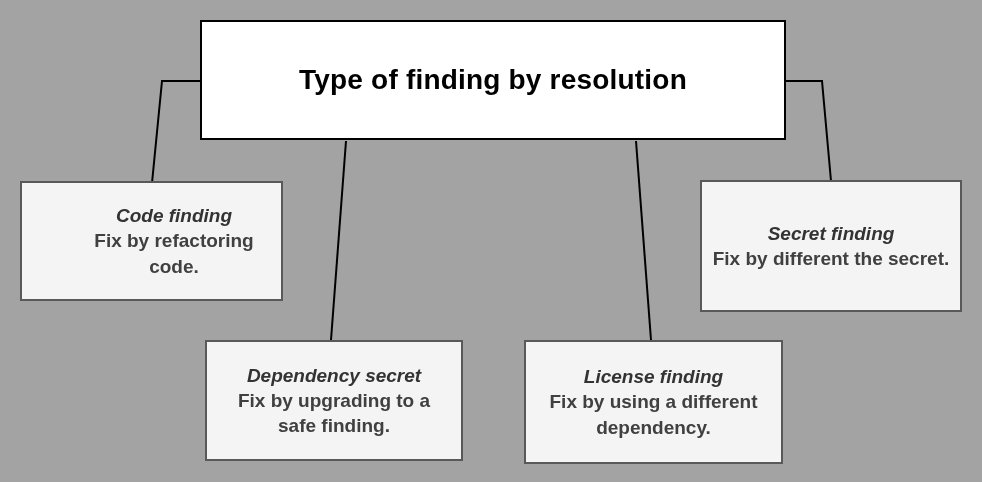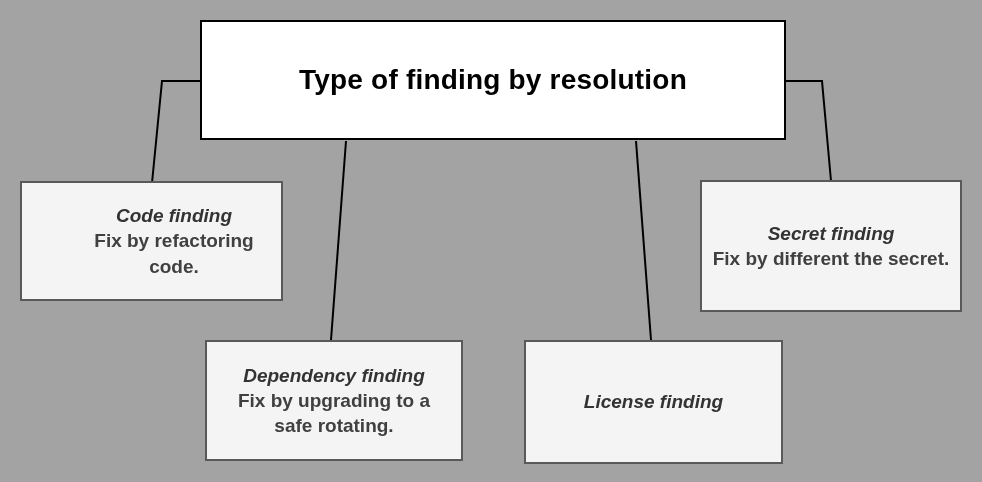--- a/index.html
+++ b/index.html
@@ -111,26 +111,27 @@
   <div class="node root" id="node-root">
     <div class="node-title">Type of finding by resolution</div>
   </div>
 
   <div class="node leaf" id="node-code">
     <div class="node-title">Code finding</div>
     <div class="node-desc">Fix by refactoring code.</div>
   </div>
 
   <div class="node leaf" id="node-dependency">
-    <div class="node-title">Dependency finding</div>
-    <div class="node-desc">Fix by upgrading to a safe rotating.</div>
+    <div class="node-title">Dependency secret</div>
+    <div class="node-desc">Fix by upgrading to a safe finding.</div>
   </div>
 
   <div class="node leaf" id="node-license">
     <div class="node-title">License finding</div>
+    <div class="node-desc">Fix by using a different dependency.</div>
   </div>
 
   <div class="node leaf" id="node-secret">
     <div class="node-title">Secret finding</div>
     <div class="node-desc">Fix by different the secret.</div>
   </div>
 
 </div>
 
 </body></html>

